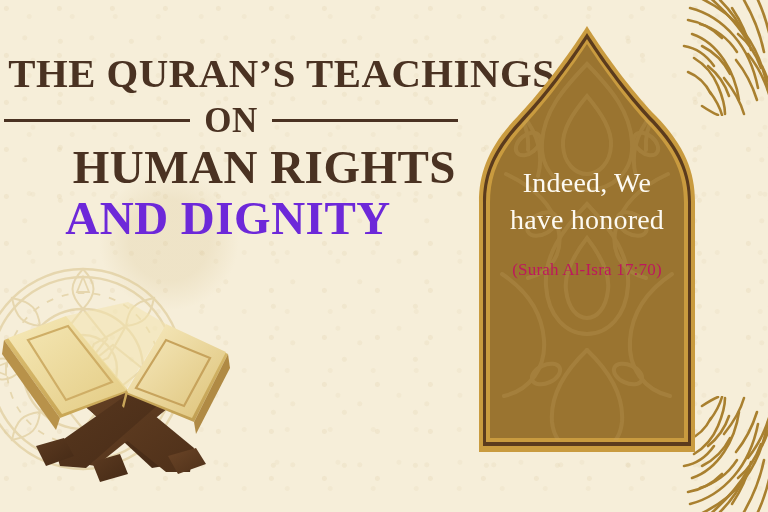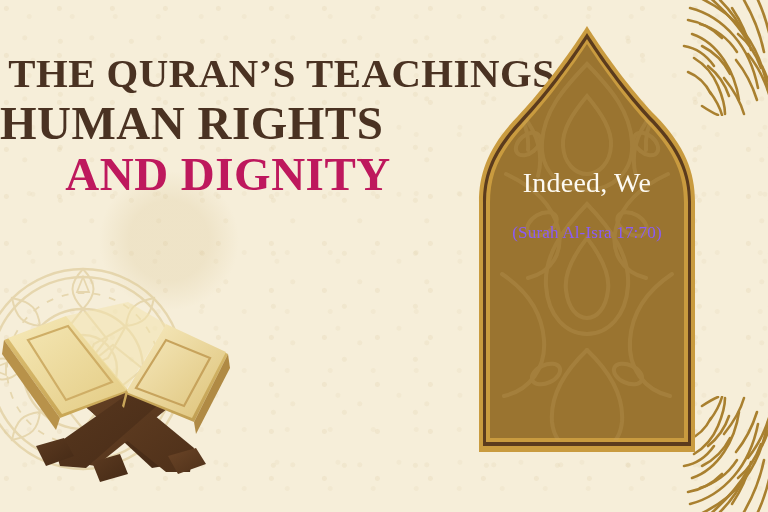--- a/index.html
+++ b/index.html
@@ -84,37 +84,37 @@
   .rule-right { margin-left: 14px; }
   .on-word {
     font-size: 35px;
     font-weight: 700;
     color: #4a3222;
     line-height: 1;
     letter-spacing: 0.5px;
   }
   .title-line2 {
     margin: 6px 0 0 0;
-    text-align: left;
+    text-align: right;
     padding-right: 12px;
     font-size: 47px;
     font-weight: 700;
     letter-spacing: 0.5px;
     color: #4a3222;
     line-height: 1.0;
     white-space: nowrap;
   }
   .title-line3 {
     margin: 4px 0 16px 0;
     text-align: center;
     padding-right: 12px;
     font-size: 47px;
     font-weight: 700;
     letter-spacing: 0.5px;
-    color: #be185d;
+    color: #6d28d9;
     line-height: 1.0;
     white-space: nowrap;
   }
 
   
   .quran-illustration {
     position: absolute;
     left: 0px;
     top: 296px;
     pointer-events: none;
@@ -143,21 +143,21 @@
   .quote-text {
     margin: 0;
     font-size: 28px;
     line-height: 37px;
     color: #fdfaf2;
     letter-spacing: 0.2px;
   }
   .quote-citation {
     margin: 22px 0 0 0;
     font-size: 17px;
-    color: #8b5cf6;
+    color: #be185d;
     letter-spacing: 0.2px;
   }
 </style>
 </head>
 <body>
 
 <div id="poster">
 
   <div class="paper-texture"></div>
 
@@ -253,20 +253,25 @@
         <path d="M199 107 L184 113 L184 101 Z"></path>
         <path d="M107 199 L101 184 L113 184 Z"></path>
         <path d="M15 107 L30 101 L30 113 Z"></path>
         <circle cx="107" cy="107" r="76" stroke-dasharray="7 9"></circle>
       </g>
     </svg>
   </div>
 
   <div class="headline-block">
     <h1 class="title-line1">THE QURAN’S TEACHINGS</h1>
+    <div class="on-row">
+      <div class="rule rule-left"></div>
+      <div class="on-word">ON</div>
+      <div class="rule rule-right"></div>
+    </div>
     <h2 class="title-line2">HUMAN RIGHTS</h2>
     <h2 class="title-line3">AND DIGNITY</h2>
   </div>
 
   <div class="quran-illustration">
     <svg width="235" height="190" viewBox="0 0 235 190" fill="none">
       <defs>
         <linearGradient id="pageL" x1="0" y1="0" x2="1" y2="1">
           <stop offset="0%" stop-color="#f6e9b8"></stop>
           <stop offset="100%" stop-color="#e3cb83"></stop>
@@ -393,17 +398,18 @@
           <ellipse cx="80" cy="350" rx="15" ry="9" transform="rotate(-25 80 350)"></ellipse>
           <ellipse cx="162" cy="350" rx="15" ry="9" transform="rotate(25 162 350)"></ellipse>
           <path d="M24 60 C 50 78, 64 100, 62 126"></path>
           <path d="M218 60 C 192 78, 178 100, 180 126"></path>
         </g>
       </g>
     </svg>
 
     <div class="arch-content">
       <p class="quote-text">Indeed, We</p>
+      <p class="quote-text">have honored</p>
       <p class="quote-citation">(Surah Al-Isra 17:70)</p>
     </div>
   </div>
 
 </div>
 
 </body></html>

